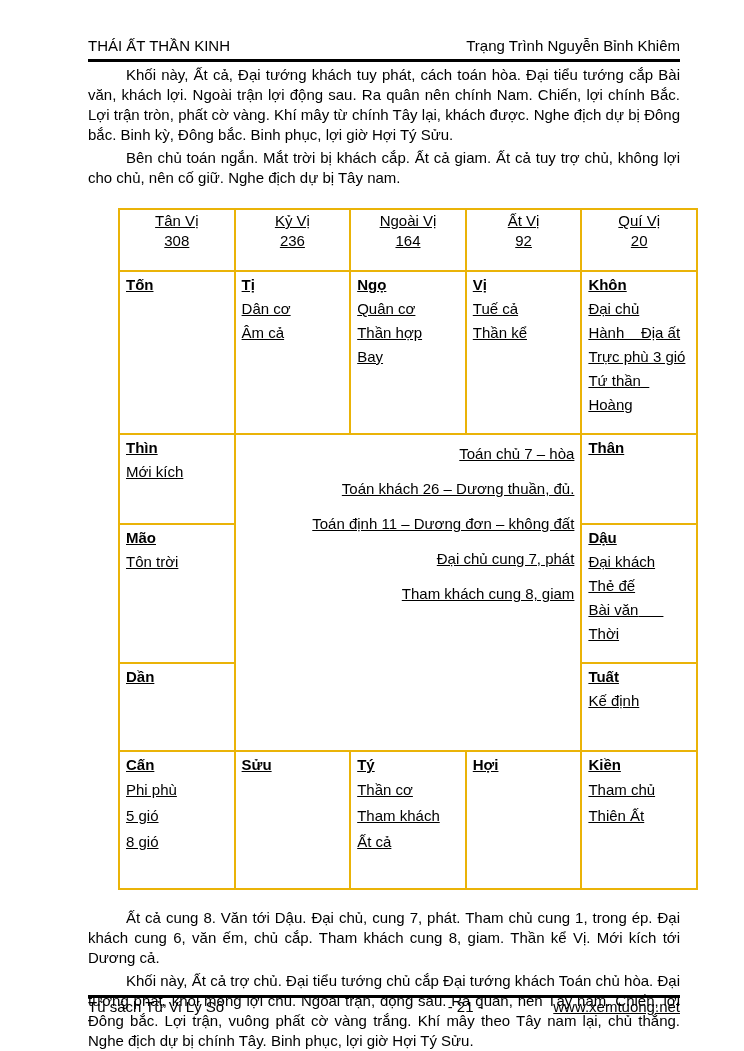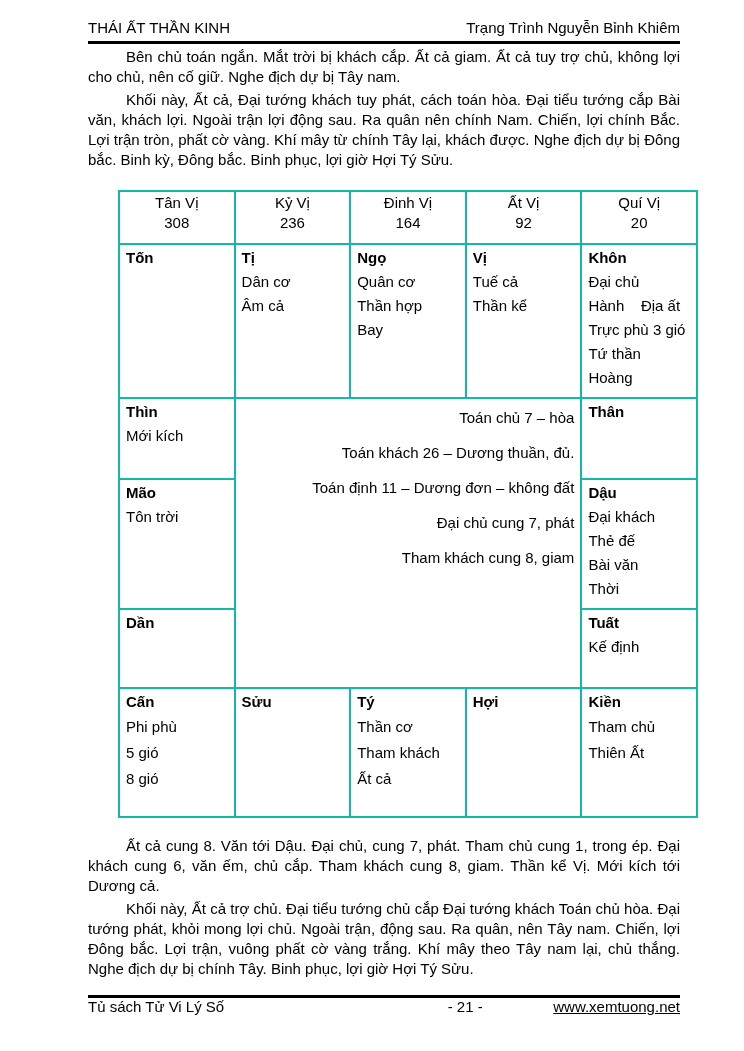--- a/index.html
+++ b/index.html
@@ -13,21 +13,21 @@
     color: #000000;
     overflow: hidden;
   }
   .content { margin-left: 88px; margin-right: 64px; }
 
   
   .page-header {
     display: flex;
     justify-content: space-between;
     align-items: flex-end;
-    padding-top: 19px;
+    padding-top: 37px;
     padding-bottom: 4px;
     border-bottom: 3px solid #000;
     font-size: 15px;
     line-height: 18px;
   }
 
   
   .para {
     margin: 3px 0 0 0;
     font-size: 15px;
@@ -40,24 +40,25 @@
   
   table.chart {
     border-collapse: collapse;
     table-layout: fixed;
     width: 580px;
     margin-top: 20px;
     margin-left: 30px;
     font-size: 15px;
   }
   table.chart td {
-    border: 2px solid #14b8a6;
+    border: 2px solid #eab308;
     vertical-align: top;
-    padding: 1px 6px 7px 6px;
+    padding: 1px 6px 16px 6px;
     overflow: hidden;
+    text-decoration: underline;
   }
   td.vi-cell { text-align: center; height: 43px; padding-top: 2px; }
   .vi-label, .vi-value { line-height: 20px; white-space: pre-wrap; }
   .ct { font-weight: bold; line-height: 24px; white-space: pre-wrap; }
   .cl { line-height: 24px; white-space: pre-wrap; }
   tr.r2 td { height: 124px; }
   tr.r3 td { height: 71px; }
   tr.r4 td { height: 95px; }
   tr.r5 td { height: 69px; }
   tr.r6 td { height: 119px; }
@@ -89,36 +90,36 @@
 <body>
 
 <div class="page">
   <div class="content">
 
     <div class="page-header">
       <span>THÁI ẤT THẦN KINH</span>
       <span>Trạng Trình Nguyễn Bỉnh Khiêm</span>
     </div>
 
+    <p class="para">Khối này, Ất cả, Đại tướng khách tuy phát, cách toán hòa. Đại tiểu tướng cắp Bài văn, khách lợi. Ngoài trận lợi động sau. Ra quân nên chính Nam. Chiến, lợi chính Bắc. Lợi trận tròn, phất cờ vàng. Khí mây từ chính Tây lại, khách được. Nghe địch dự bị Đông bắc. Binh kỳ, Đông bắc. Binh phục, lợi giờ Hợi Tý Sửu.</p>
     <p class="para">Bên chủ toán ngắn. Mắt trời bị khách cắp. Ất cả giam. Ất cả tuy trợ chủ, không lợi cho chủ, nên cố giữ. Nghe địch dự bị Tây nam.</p>
-    <p class="para">Khối này, Ất cả, Đại tướng khách tuy phát, cách toán hòa. Đại tiểu tướng cắp Bài văn, khách lợi. Ngoài trận lợi động sau. Ra quân nên chính Nam. Chiến, lợi chính Bắc. Lợi trận tròn, phất cờ vàng. Khí mây từ chính Tây lại, khách được. Nghe địch dự bị Đông bắc. Binh kỳ, Đông bắc. Binh phục, lợi giờ Hợi Tý Sửu.</p>
 
     <table class="chart">
       <tbody>
           <tr class="r1">
         <td class="vi-cell">
           <div class="vi-label">Tân Vị</div>
           <div class="vi-value">308</div>
         </td>
         <td class="vi-cell">
           <div class="vi-label">Kỷ Vị</div>
           <div class="vi-value">236</div>
         </td>
         <td class="vi-cell">
-          <div class="vi-label">Đinh Vị</div>
+          <div class="vi-label">Ngoài Vị</div>
           <div class="vi-value">164</div>
         </td>
         <td class="vi-cell">
           <div class="vi-label">Ất Vị</div>
           <div class="vi-value">92</div>
         </td>
         <td class="vi-cell">
           <div class="vi-label">Quí Vị</div>
           <div class="vi-value">20</div>
         </td>

